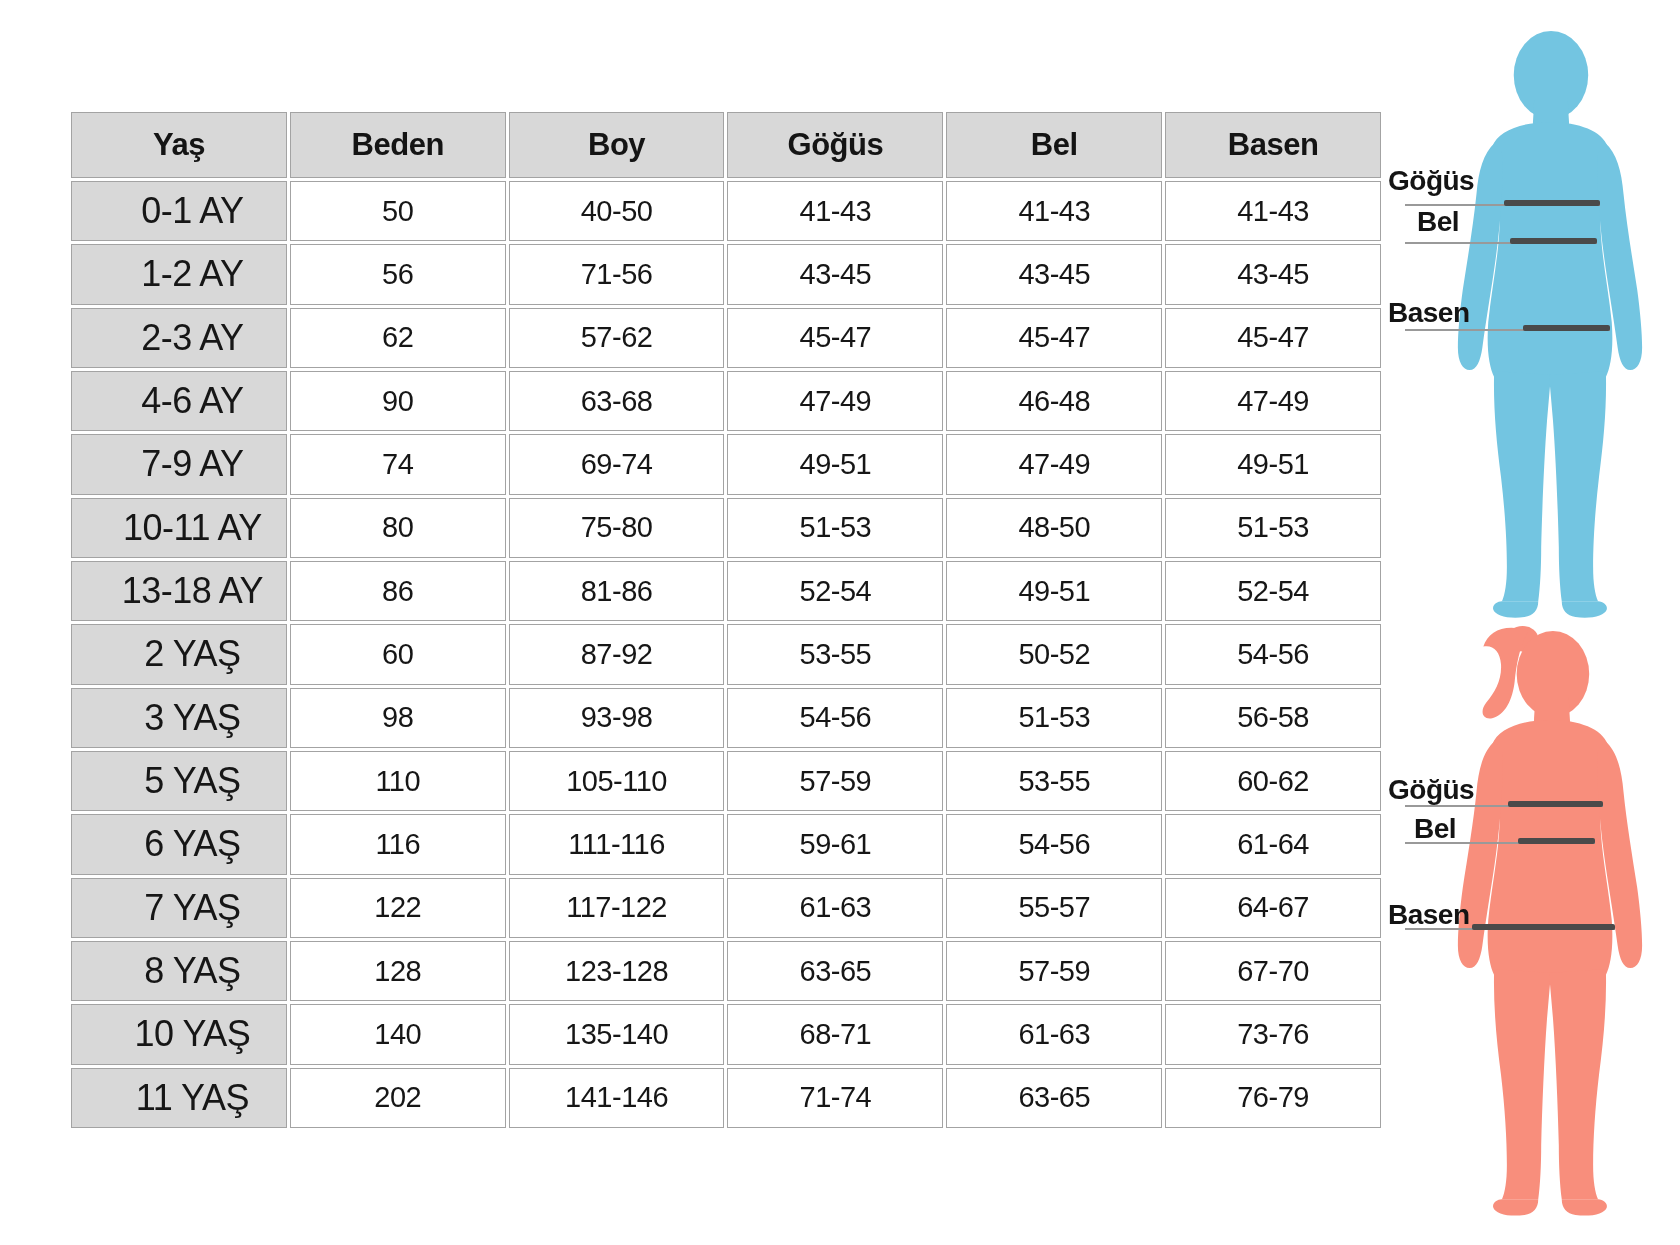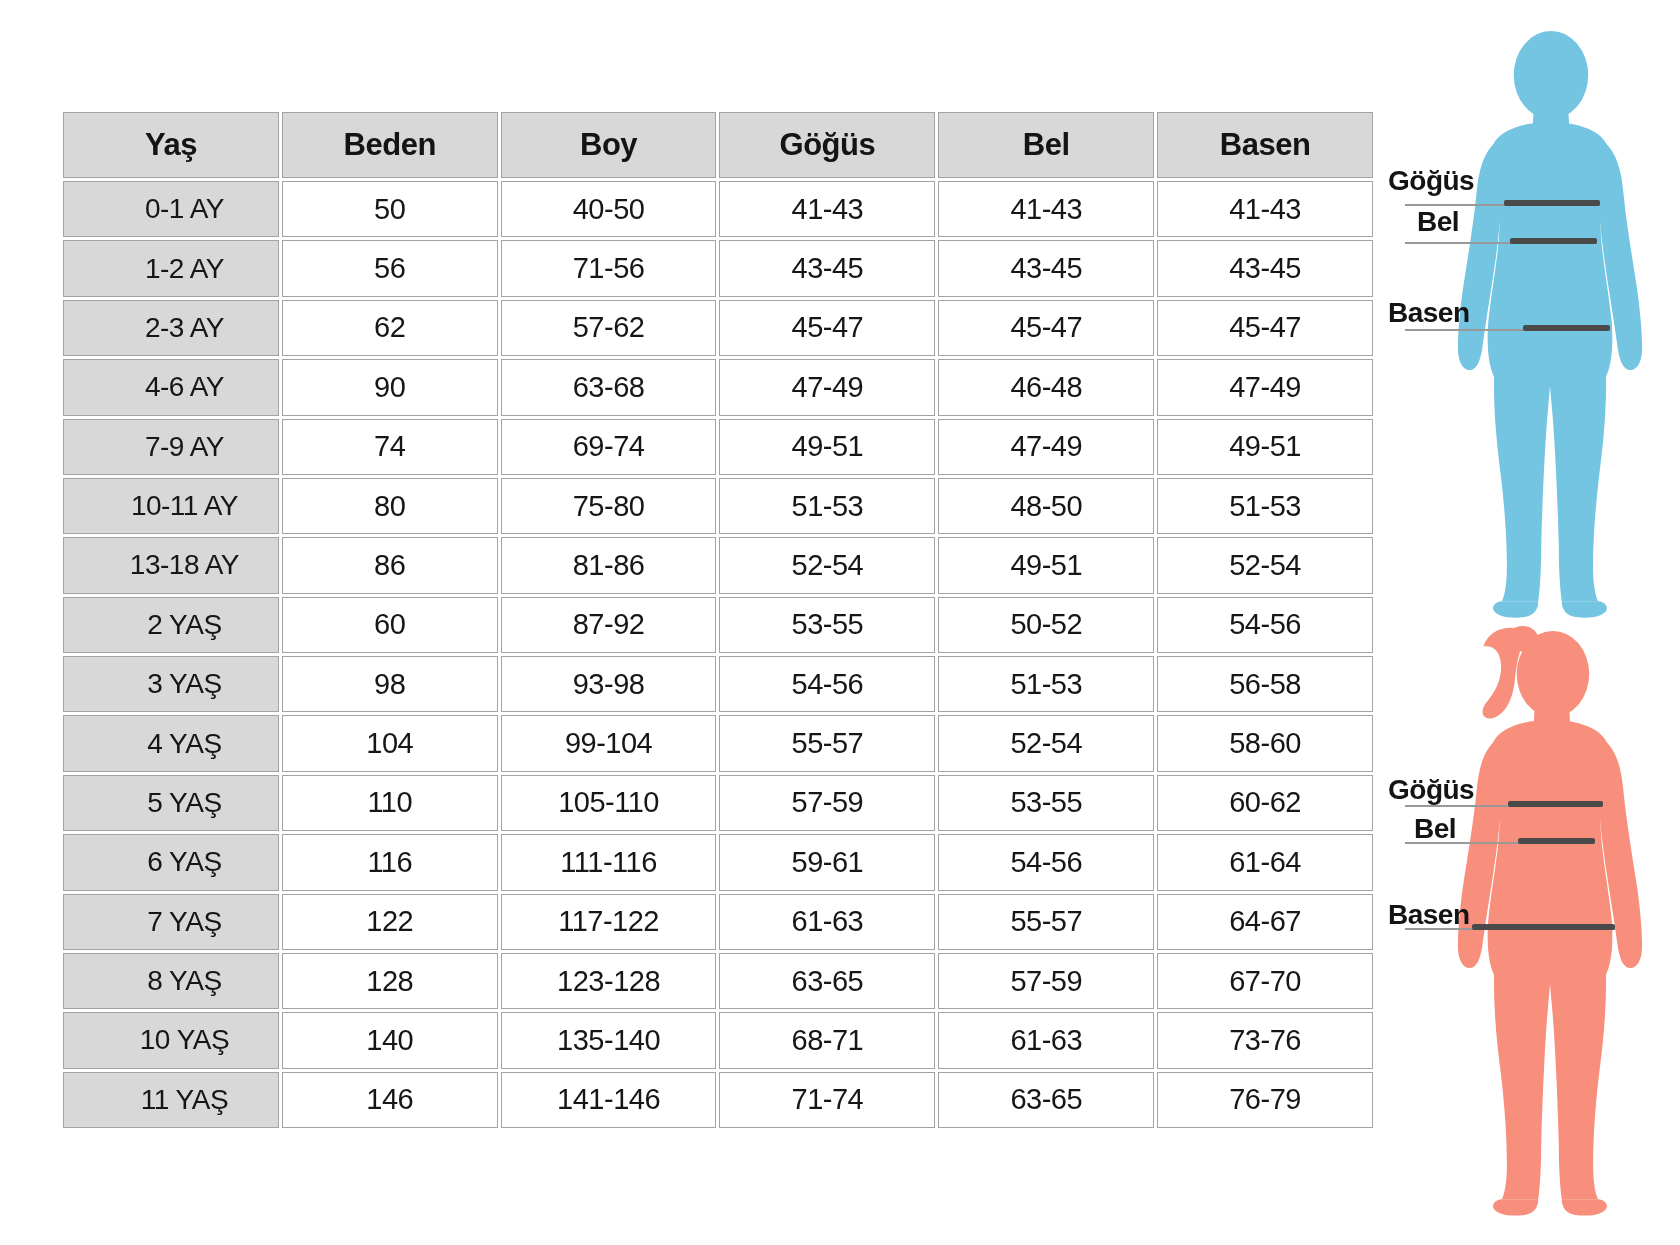--- a/index.html
+++ b/index.html
@@ -3,36 +3,36 @@
 <meta charset="utf-8">
 <style>
   html,body{margin:0;padding:0;}
   body{
     width:1680px;height:1245px;position:relative;overflow:hidden;
     background:#ffffff;
     font-family:"Liberation Sans", sans-serif;
     color:#161616;
   }
   
-  .table-wrap{position:absolute;left:60px;top:109px;width:1316px;}
+  .table-wrap{position:absolute;left:68px;top:109px;width:1316px;}
   table.size{
     border-collapse:separate;border-spacing:3px;table-layout:fixed;
     width:1316px;height:1022px;background:#ffffff;
   }
   table.size th, table.size td{
     border:1px solid var(--grid-border,#a3a3a3);
     text-align:center;vertical-align:middle;
     letter-spacing:-0.5px;white-space:nowrap;overflow:hidden;
   }
   table.size th{
     background:var(--header-bg,#d8d8d8);
     height:62px;font-size:31px;font-weight:bold;color:#141414;
   }
   table.size td{background:#ffffff;height:50px;font-size:29px;}
-  table.size td.rowhdr{background:var(--row-label-bg,#d8d8d8);font-size:28px;padding-left:28px;}
+  table.size td.rowhdr{background:var(--row-label-bg,#d8d8d8);font-size:36px;padding-left:28px;}
   
   .fig{position:absolute;}
   .measure-label{
     position:absolute;font-size:28px;font-weight:bold;color:#141414;
     letter-spacing:-0.5px;line-height:30px;white-space:nowrap;
   }
   .mline{position:absolute;background:var(--leader-line,#999999);height:2px;}
   .mline.thick{background:var(--measure-line,#4a4a4a);height:6px;border-radius:2px;}
 </style>
 </head>
@@ -117,28 +117,20 @@
         </tr>
         <tr>
           <td class="rowhdr">3 YAŞ</td>
           <td>98</td>
           <td>93-98</td>
           <td>54-56</td>
           <td>51-53</td>
           <td>56-58</td>
         </tr>
         <tr>
-          <td class="rowhdr">4 YAŞ</td>
-          <td>104</td>
-          <td>99-104</td>
-          <td>55-57</td>
-          <td>52-54</td>
-          <td>58-60</td>
-        </tr>
-        <tr>
           <td class="rowhdr">5 YAŞ</td>
           <td>110</td>
           <td>105-110</td>
           <td>57-59</td>
           <td>53-55</td>
           <td>60-62</td>
         </tr>
         <tr>
           <td class="rowhdr">6 YAŞ</td>
           <td>116</td>
@@ -166,21 +158,21 @@
         <tr>
           <td class="rowhdr">10 YAŞ</td>
           <td>140</td>
           <td>135-140</td>
           <td>68-71</td>
           <td>61-63</td>
           <td>73-76</td>
         </tr>
         <tr>
           <td class="rowhdr">11 YAŞ</td>
-          <td>146</td>
+          <td>202</td>
           <td>141-146</td>
           <td>71-74</td>
           <td>63-65</td>
           <td>76-79</td>
         </tr>
       </tbody>
   </table>
 </div>
 
 <div class="fig" style="left:1452px;top:26px;width:196px;height:598px;">

